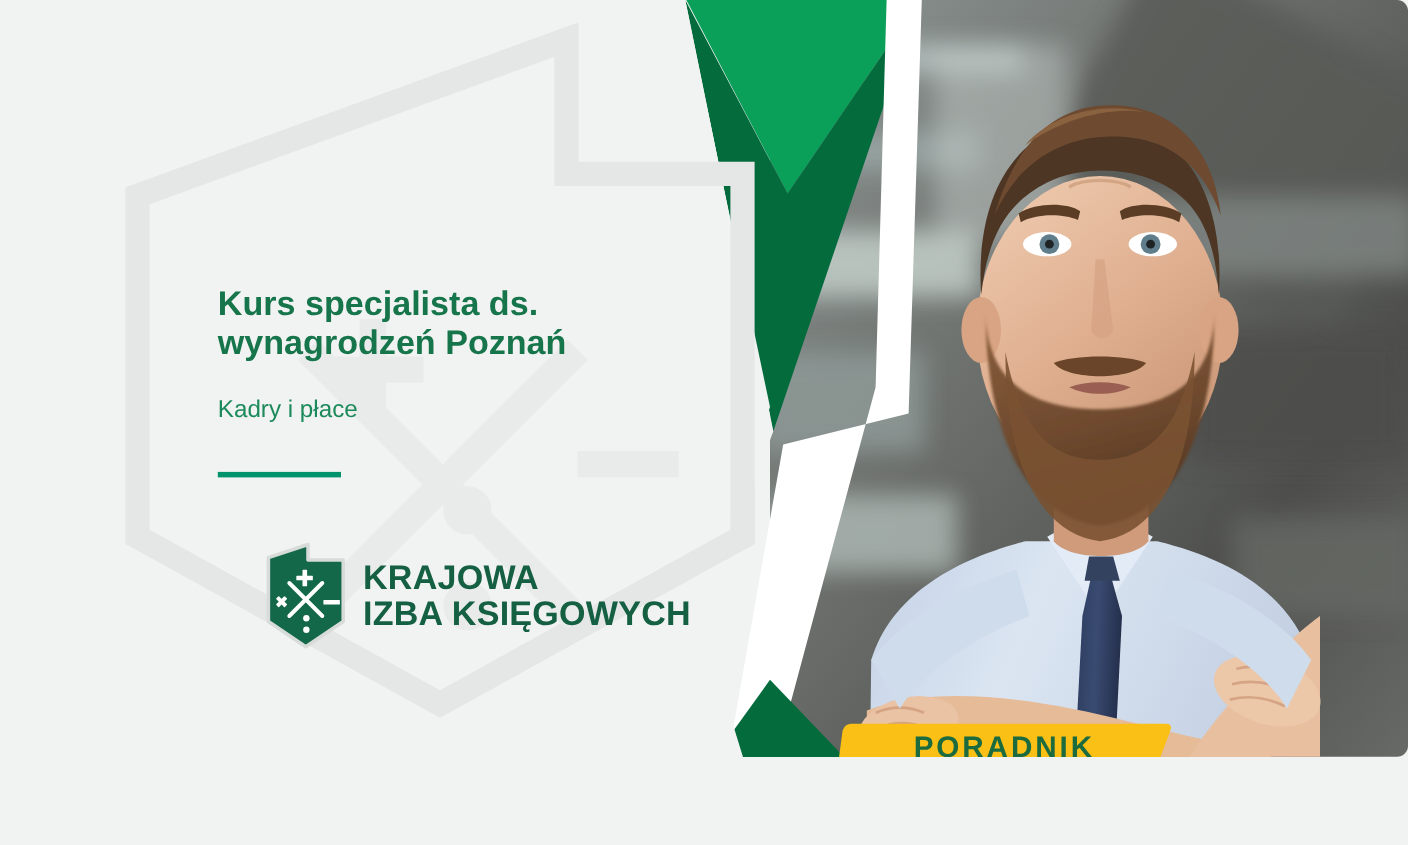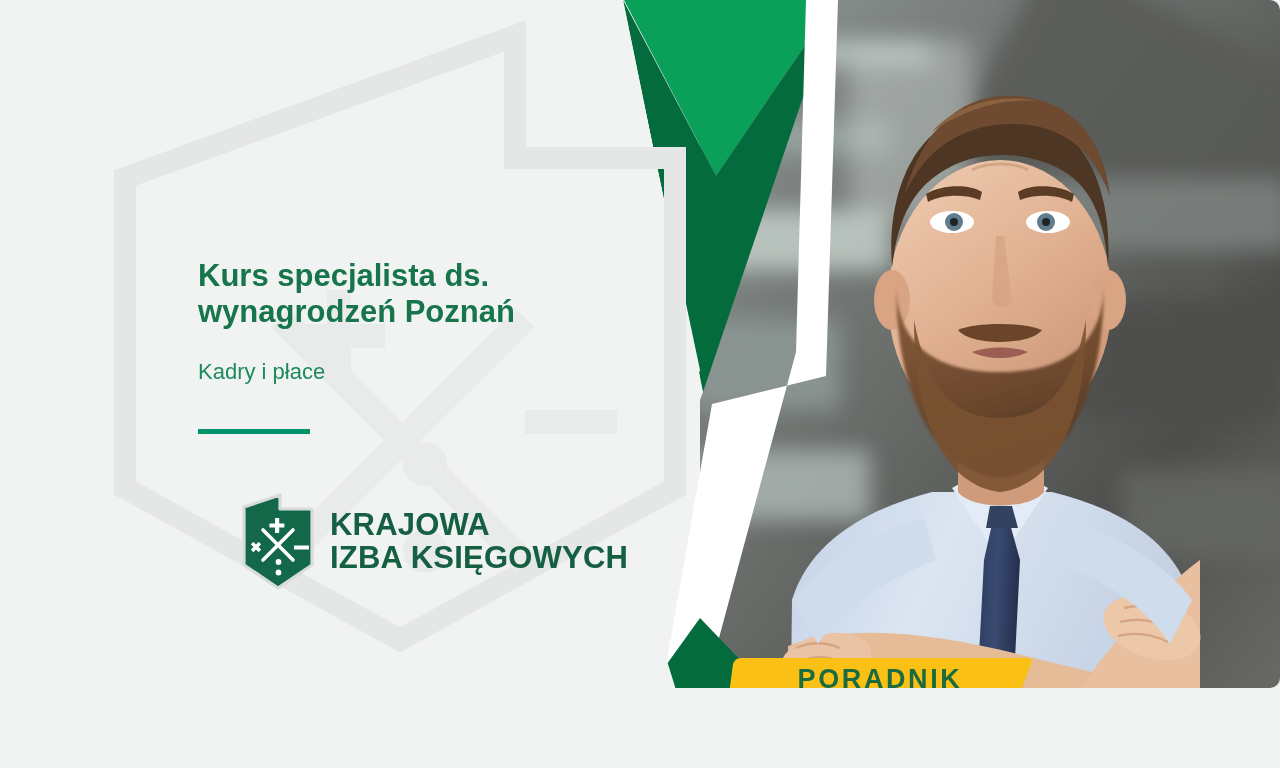--- a/index.html
+++ b/index.html
@@ -53,21 +53,21 @@
   
   #photo-side{
     position:absolute;left:700px;top:0;width:580px;height:768px;
     overflow:hidden;
   }
   #photo{position:absolute;inset:0;}
   
   #shapes{position:absolute;left:0;top:0;width:1280px;height:768px;pointer-events:none;}
   
   #badge{
-    position:absolute;left:727px;top:654px;width:306px;height:50px;
+    position:absolute;left:760px;top:654px;width:306px;height:50px;
   }
   #badge-label{
     position:absolute;left:0;top:0;width:306px;height:50px;
     display:flex;align-items:center;justify-content:center;
     font-size:27px;font-weight:bold;color:#1c6b3f;letter-spacing:2.6px;
   }
 </style>
 </head>
 <body>
 

